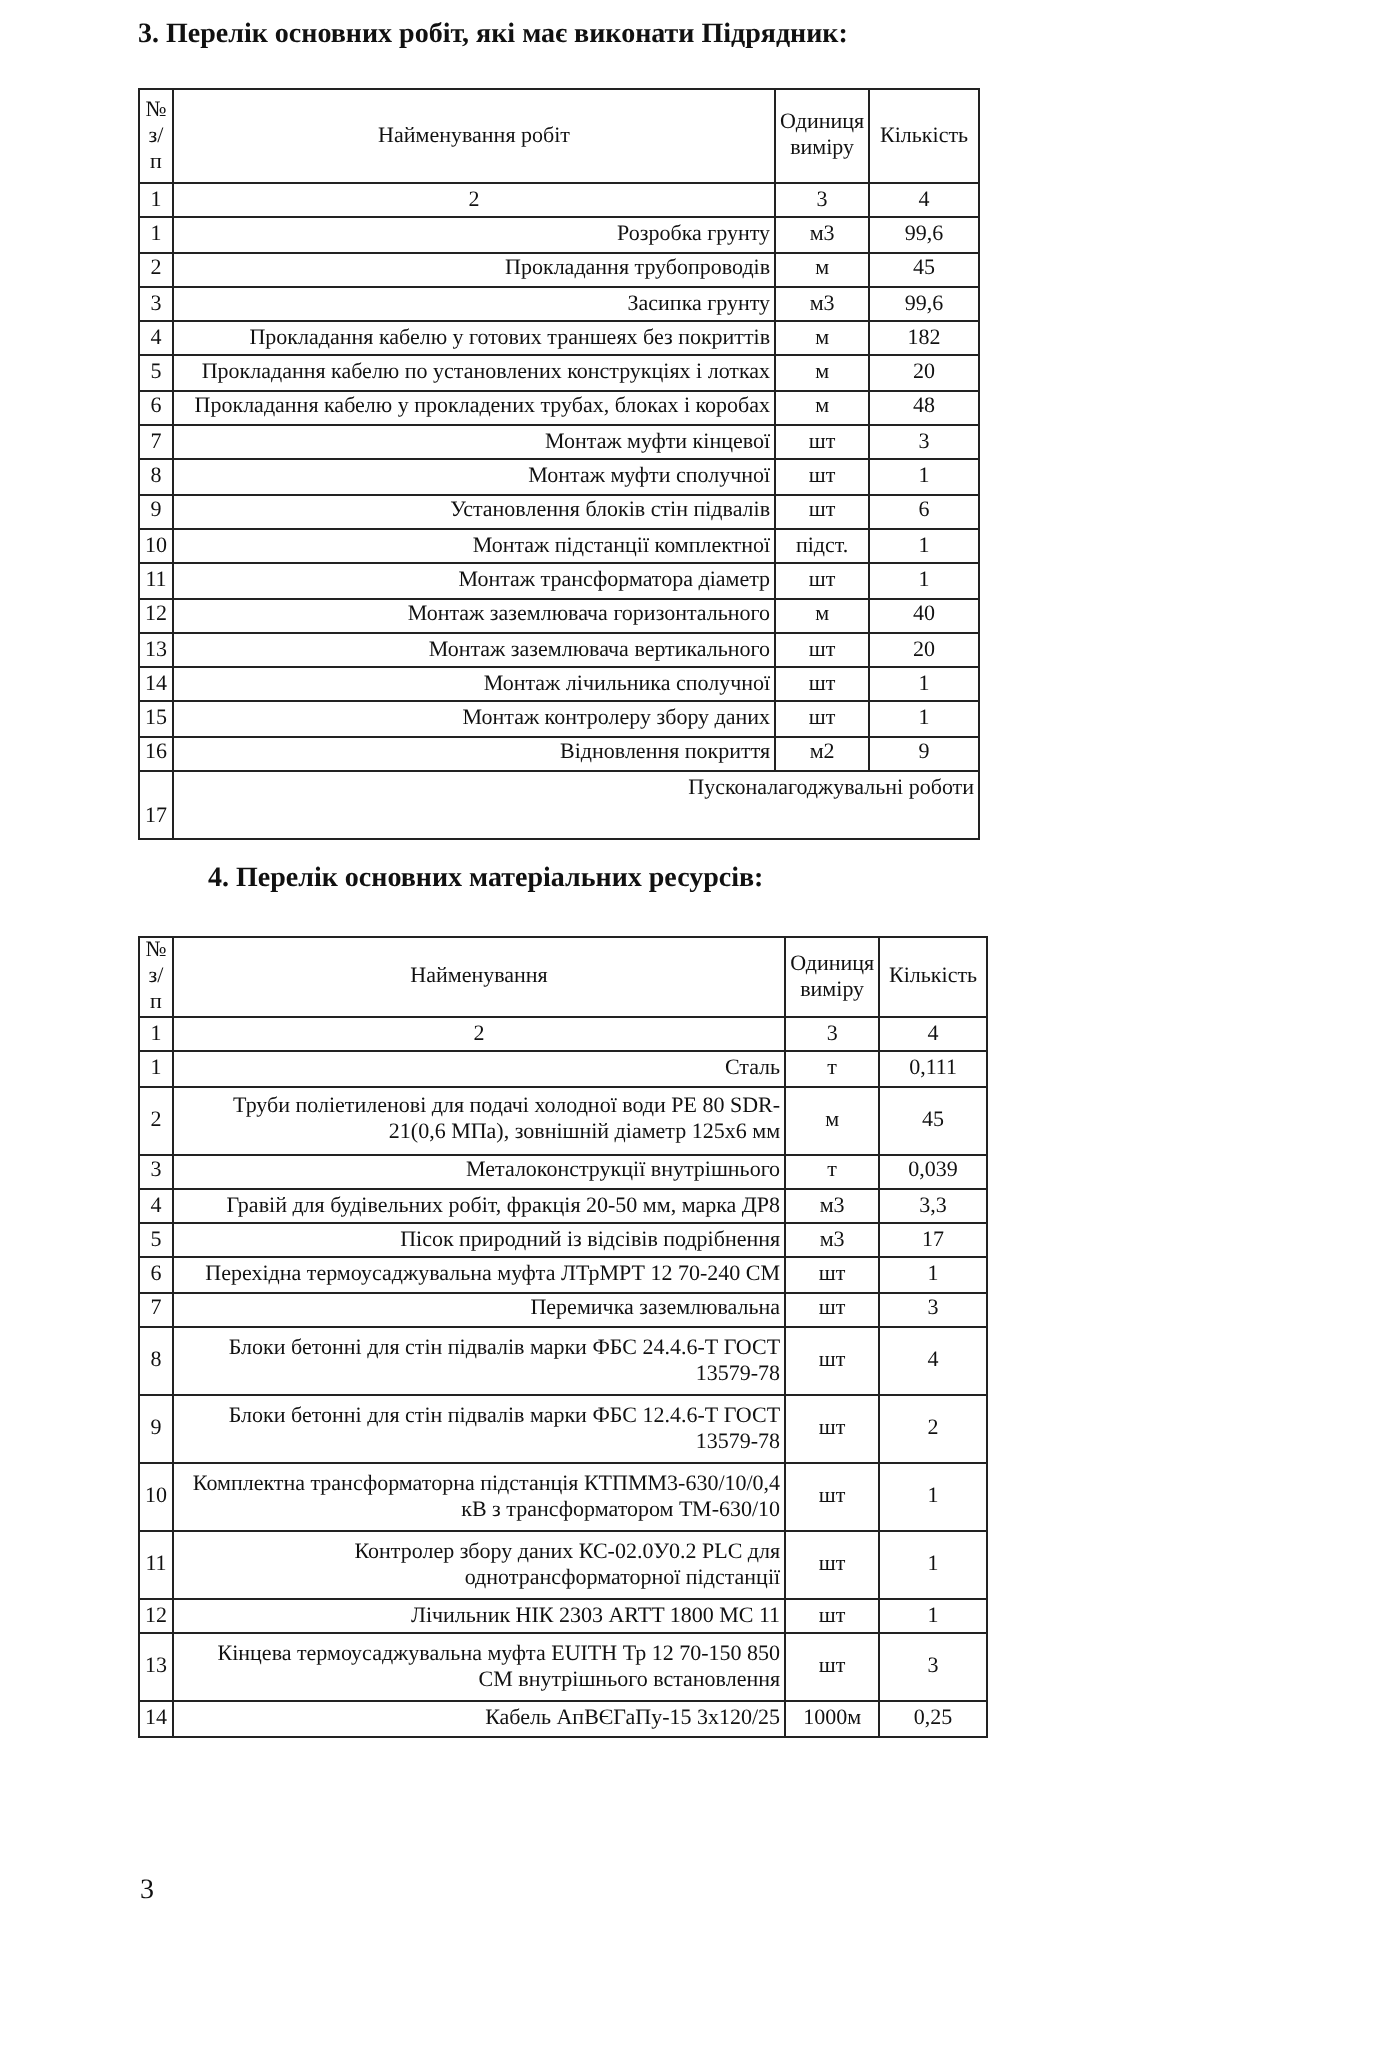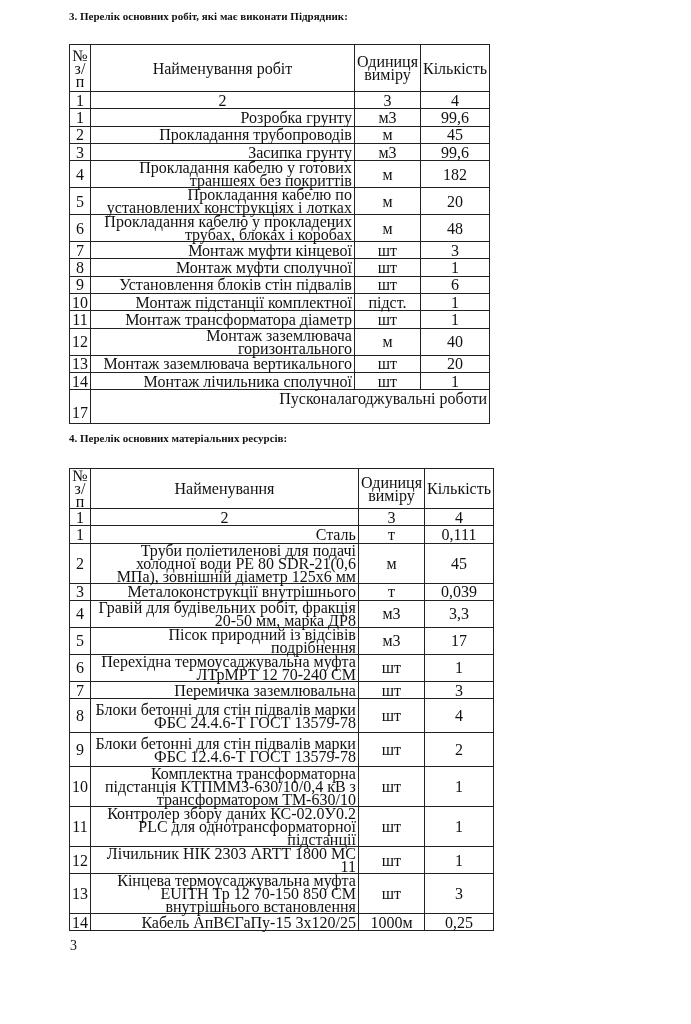--- a/index.html
+++ b/index.html
@@ -2,27 +2,27 @@
 <html><head>
 <meta charset="utf-8">
 <style>
   html, body { margin: 0; padding: 0; background: #ffffff; }
   body {
     width: 691px; height: 1024px; position: relative; overflow: hidden;
     font-family: "Liberation Serif", "DejaVu Serif", serif; color: #111;
   }
   .heading {
     position: absolute; left: 69px;
-    font-weight: bold; font-size: 11px; white-space: nowrap;
+    font-weight: bold; font-size: 14px; white-space: nowrap;
   }
   #h1 { top: 10px; }
-  #h2 { top: 432px; }
+  #h2 { top: 432px; margin-left: 35px; }
   table.doc {
     position: absolute; border-collapse: collapse;
-    font-size: 16px; line-height: 13px;
+    font-size: 11px; line-height: 13px;
   }
   table.doc td, table.doc th {
     border: 1.3px solid #222; padding: 0 2px; font-weight: normal;
     vertical-align: middle;
   }
   table.doc th { text-align: center; }
   td.num { text-align: center; padding: 0 1px; }
   td.name { text-align: right; }
   td.unit, td.qty { text-align: center; }
   #t1 { left: 69px; top: 44px; width: 421px; }
@@ -143,20 +143,32 @@
         <td class="name">Монтаж заземлювача вертикального</td>
         <td class="unit">шт</td>
         <td class="qty">20</td>
       </tr>
     <tr>
         <td class="num">14</td>
         <td class="name">Монтаж лічильника сполучної</td>
         <td class="unit">шт</td>
         <td class="qty">1</td>
       </tr>
+    <tr>
+        <td class="num">15</td>
+        <td class="name">Монтаж контролеру збору даних</td>
+        <td class="unit">шт</td>
+        <td class="qty">1</td>
+      </tr>
+    <tr>
+        <td class="num">16</td>
+        <td class="name">Відновлення покриття</td>
+        <td class="unit">м2</td>
+        <td class="qty">9</td>
+      </tr>
     <tr class="tall">
         <td class="num">17</td>
         <td class="name" colspan="3">Пусконалагоджувальні роботи</td>
       </tr>
   </tbody>
 </table>
 
 <div class="heading" id="h2">4. Перелік основних матеріальних ресурсів:</div>
 
 <table class="doc" id="t2">

